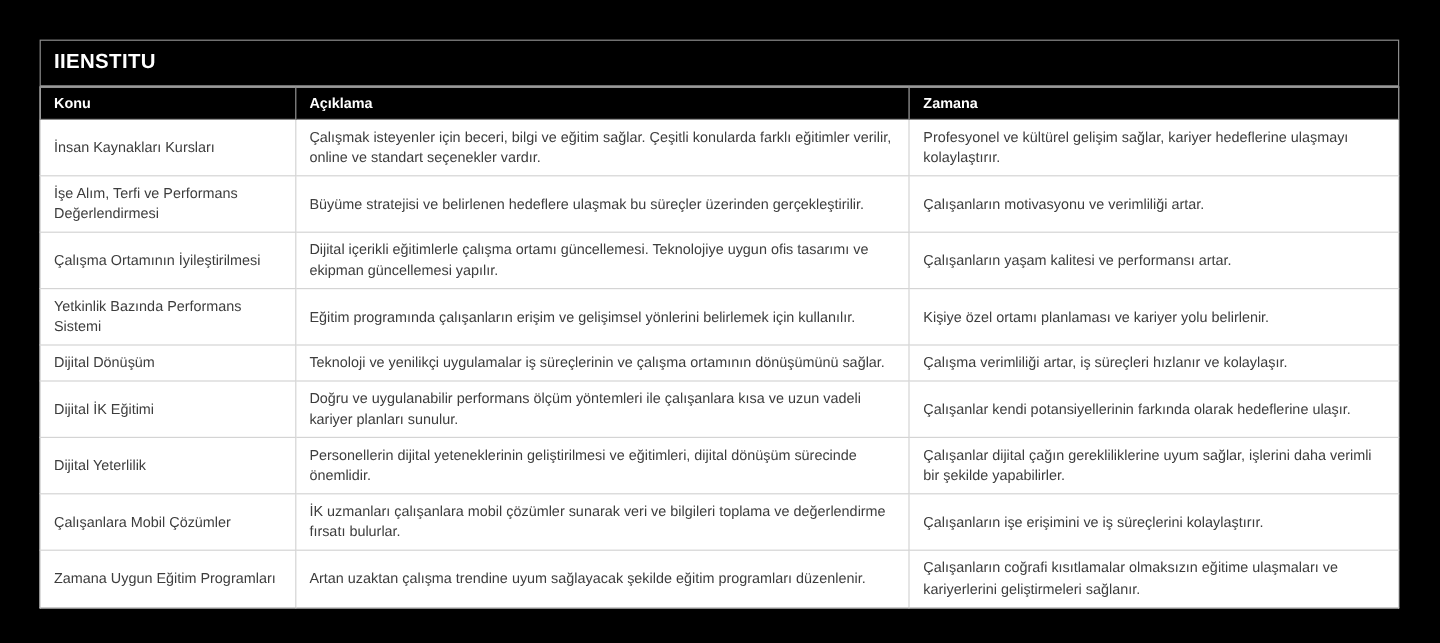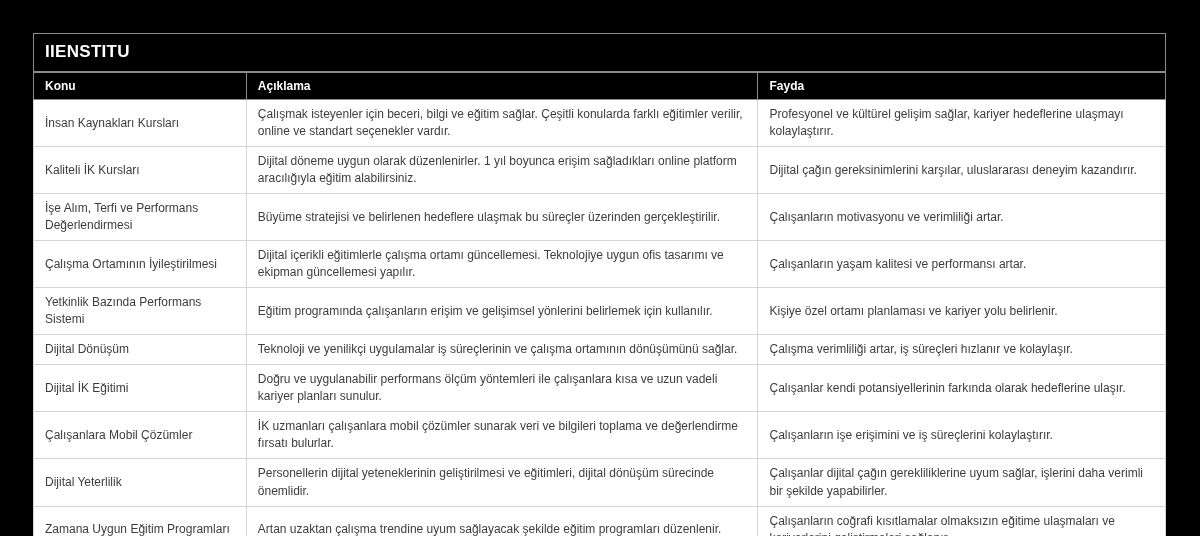--- a/index.html
+++ b/index.html
@@ -73,33 +73,28 @@
     <table class="data-table">
       <colgroup>
         <col class="c-konu">
         <col class="c-aciklama">
         <col class="c-fayda">
       </colgroup>
       <thead>
         <tr>
           <th>Konu</th>
           <th>Açıklama</th>
-          <th>Fayda</th>
+          <th>Zamana</th>
         </tr>
       </thead>
       <tbody>
         <tr>
           <td>İnsan Kaynakları Kursları</td>
           <td>Çalışmak isteyenler için beceri, bilgi ve eğitim sağlar. Çeşitli konularda farklı eğitimler verilir, online ve standart seçenekler vardır.</td>
           <td>Profesyonel ve kültürel gelişim sağlar, kariyer hedeflerine ulaşmayı kolaylaştırır.</td>
-        </tr>
-        <tr>
-          <td>Kaliteli İK Kursları</td>
-          <td>Dijital döneme uygun olarak düzenlenirler. 1 yıl boyunca erişim sağladıkları online platform aracılığıyla eğitim alabilirsiniz.</td>
-          <td>Dijital çağın gereksinimlerini karşılar, uluslararası deneyim kazandırır.</td>
         </tr>
         <tr>
           <td>İşe Alım, Terfi ve Performans Değerlendirmesi</td>
           <td>Büyüme stratejisi ve belirlenen hedeflere ulaşmak bu süreçler üzerinden gerçekleştirilir.</td>
           <td>Çalışanların motivasyonu ve verimliliği artar.</td>
         </tr>
         <tr>
           <td>Çalışma Ortamının İyileştirilmesi</td>
           <td>Dijital içerikli eğitimlerle çalışma ortamı güncellemesi. Teknolojiye uygun ofis tasarımı ve ekipman güncellemesi yapılır.</td>
           <td>Çalışanların yaşam kalitesi ve performansı artar.</td>
@@ -113,28 +108,28 @@
           <td>Dijital Dönüşüm</td>
           <td>Teknoloji ve yenilikçi uygulamalar iş süreçlerinin ve çalışma ortamının dönüşümünü sağlar.</td>
           <td>Çalışma verimliliği artar, iş süreçleri hızlanır ve kolaylaşır.</td>
         </tr>
         <tr>
           <td>Dijital İK Eğitimi</td>
           <td>Doğru ve uygulanabilir performans ölçüm yöntemleri ile çalışanlara kısa ve uzun vadeli kariyer planları sunulur.</td>
           <td>Çalışanlar kendi potansiyellerinin farkında olarak hedeflerine ulaşır.</td>
         </tr>
         <tr>
+          <td>Dijital Yeterlilik</td>
+          <td>Personellerin dijital yeteneklerinin geliştirilmesi ve eğitimleri, dijital dönüşüm sürecinde önemlidir.</td>
+          <td>Çalışanlar dijital çağın gerekliliklerine uyum sağlar, işlerini daha verimli bir şekilde yapabilirler.</td>
+        </tr>
+        <tr>
           <td>Çalışanlara Mobil Çözümler</td>
           <td>İK uzmanları çalışanlara mobil çözümler sunarak veri ve bilgileri toplama ve değerlendirme fırsatı bulurlar.</td>
           <td>Çalışanların işe erişimini ve iş süreçlerini kolaylaştırır.</td>
-        </tr>
-        <tr>
-          <td>Dijital Yeterlilik</td>
-          <td>Personellerin dijital yeteneklerinin geliştirilmesi ve eğitimleri, dijital dönüşüm sürecinde önemlidir.</td>
-          <td>Çalışanlar dijital çağın gerekliliklerine uyum sağlar, işlerini daha verimli bir şekilde yapabilirler.</td>
         </tr>
         <tr>
           <td>Zamana Uygun Eğitim Programları</td>
           <td>Artan uzaktan çalışma trendine uyum sağlayacak şekilde eğitim programları düzenlenir.</td>
           <td>Çalışanların coğrafi kısıtlamalar olmaksızın eğitime ulaşmaları ve kariyerlerini geliştirmeleri sağlanır.</td>
         </tr>
       </tbody>
     </table>
 
   </div>

